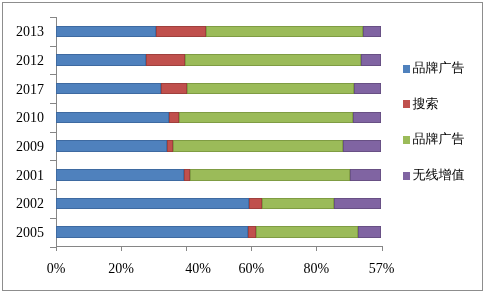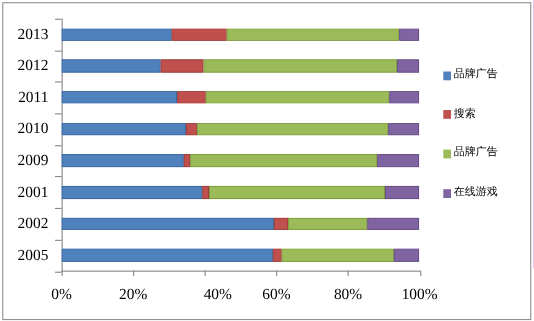--- a/index.html
+++ b/index.html
@@ -16,21 +16,21 @@
   .tick-x{position:absolute;top:246px;width:1px;height:5px;background:#868686;}
   .y-label{position:absolute;left:0;width:44px;text-align:right;
            font-size:14px;line-height:16px;color:#000000;}
   .x-label{position:absolute;top:261px;width:60px;text-align:center;
            font-size:14px;line-height:16px;color:#000000;}
   .bar-row{position:absolute;left:56px;width:325.5px;height:11.5px;}
   .bar-seg{position:absolute;top:0;height:11.5px;}
   .legend{position:absolute;left:403px;top:63px;}
   .legend-item{position:relative;height:35.7px;}
   .legend-swatch{position:absolute;left:0;top:1.5px;width:7px;height:8px;}
-  .legend-label{position:absolute;left:9.5px;top:-3px;font-size:10px;line-height:16px;
+  .legend-label{position:absolute;left:9.5px;top:-3px;font-size:13px;line-height:16px;
                 white-space:nowrap;color:#000000;
                 font-family:Liberation Serif, serif;}
 </style>
 </head>
 <body>
 
 <div id="root">
   <div class="frame">
     <div class="frame-border"></div>
 
@@ -53,35 +53,35 @@
         <div class="tick-x" style="left: 121.1px;"></div>
         <div class="tick-x" style="left: 186.2px;"></div>
         <div class="tick-x" style="left: 251.3px;"></div>
         <div class="tick-x" style="left: 316.4px;"></div>
         <div class="tick-x" style="left: 381.5px;"></div>
       </div>
 
     <div id="y-axis-labels">
       <div class="y-label" style="top: 24.1438px;">2013</div>
       <div class="y-label" style="top: 52.8312px;">2012</div>
-      <div class="y-label" style="top: 81.5187px;">2011</div>
+      <div class="y-label" style="top: 81.5187px;">2017</div>
       <div class="y-label" style="top: 110.206px;">2010</div>
       <div class="y-label" style="top: 138.894px;">2009</div>
       <div class="y-label" style="top: 167.581px;">2001</div>
       <div class="y-label" style="top: 196.269px;">2002</div>
       <div class="y-label" style="top: 224.956px;">2005</div>
     </div>
 
     <div id="x-axis-labels">
       <div class="x-label" style="left: 26px;">0%</div>
       <div class="x-label" style="left: 91.1px;">20%</div>
       <div class="x-label" style="left: 168px;">40%</div>
       <div class="x-label" style="left: 221.3px;">60%</div>
       <div class="x-label" style="left: 286.4px;">80%</div>
-      <div class="x-label" style="left: 351.5px;">100%</div>
+      <div class="x-label" style="left: 351.5px;">57%</div>
     </div>
 
     <div id="bars-layer">
         <div class="bar-row" style="top: 25.5938px;">
           <div class="bar-seg" style="left: 0px; width: 99.603px; background: rgb(79, 129, 189); box-shadow: rgb(58, 99, 152) 0px 0px 0px 0.7px inset;"></div>
           <div class="bar-seg" style="left: 99.603px; width: 50.127px; background: rgb(192, 80, 77); box-shadow: rgb(148, 59, 56) 0px 0px 0px 0.7px inset;"></div>
           <div class="bar-seg" style="left: 149.73px; width: 156.891px; background: rgb(155, 187, 89); box-shadow: rgb(119, 146, 60) 0px 0px 0px 0.7px inset;"></div>
           <div class="bar-seg" style="left: 306.621px; width: 18.879px; background: rgb(128, 100, 162); box-shadow: rgb(96, 74, 123) 0px 0px 0px 0.7px inset;"></div>
         </div>
         <div class="bar-row" style="top: 54.2812px;">
@@ -136,17 +136,17 @@
       <div class="legend-item">
         <span class="legend-swatch" style="background: rgb(192, 80, 77);"></span>
         <span class="legend-label">搜索</span>
       </div>
       <div class="legend-item">
         <span class="legend-swatch" style="background: rgb(155, 187, 89);"></span>
         <span class="legend-label">品牌广告</span>
       </div>
       <div class="legend-item">
         <span class="legend-swatch" style="background: rgb(128, 100, 162);"></span>
-        <span class="legend-label">在线游戏</span>
+        <span class="legend-label">无线增值</span>
       </div>
     </div>
   </div>
 </div>
 
 </body></html>

